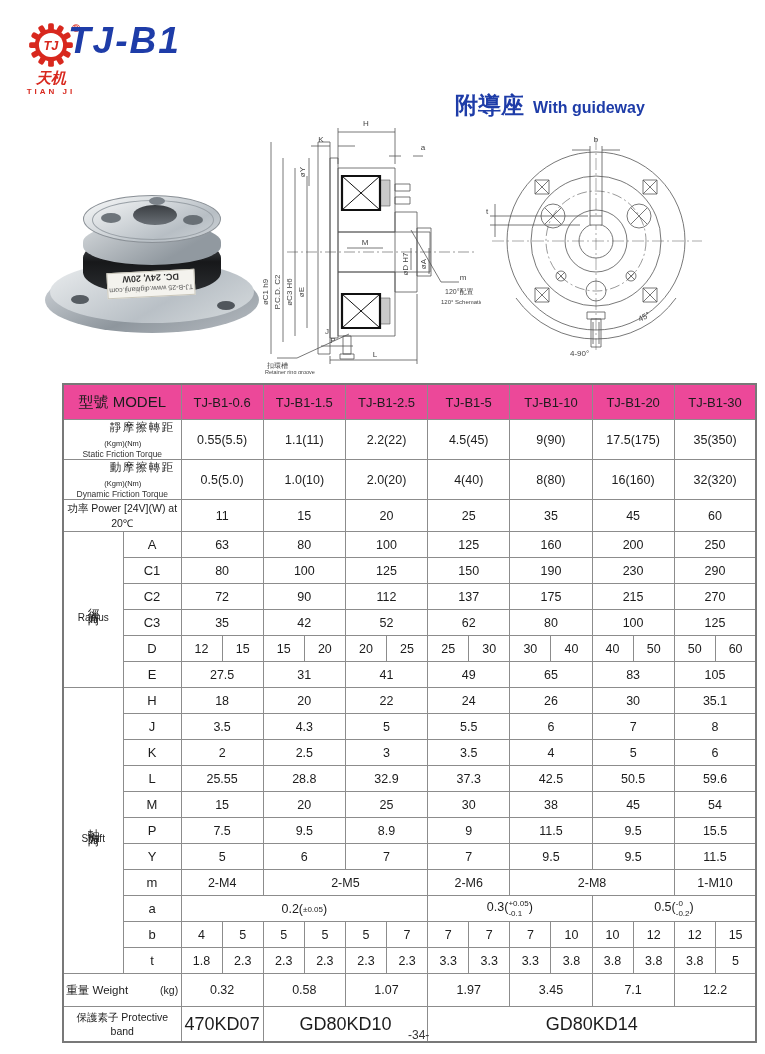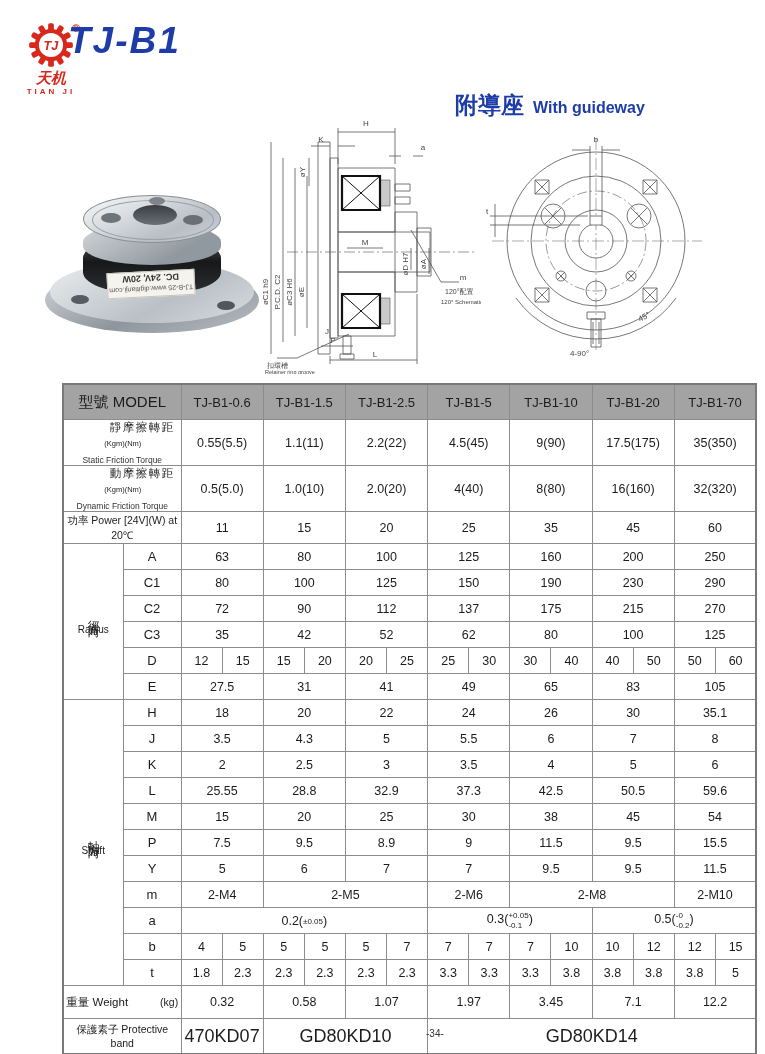--- a/index.html
+++ b/index.html
@@ -50,48 +50,48 @@
   
   .drw{position:absolute;}
   .drw line,.drw rect,.drw circle,.drw path,.drw polyline{vector-effect:non-scaling-stroke;}
   .drw text{fill:#444;font-family:"Liberation Sans",sans-serif;}
 
   
   table.spec{position:absolute;left:62px;top:383px;width:694px;border-collapse:collapse;table-layout:fixed;
      font-size:12.5px;color:#1c1c1c;}
   table.spec td{border:1px solid #8c8c8c;text-align:center;vertical-align:middle;padding:0;background:#fff;overflow:hidden;}
   table.spec{border:2px solid #787878;}
-  tr.r-head td{background:#a3a3a3;height:34px;font-size:13px;}
+  tr.r-head td{background:#ec4899;height:34px;font-size:13px;}
   tr.r-head td.mh{font-size:15px;}
   tr.r-spec td{height:37px;}
   tr.r-power td{height:31px;}
   tr.r-dim td{height:25px;}
   tr.r-weight td{height:32px;}
   tr.r-prot td{height:34px;}
   td.rowlabel{text-align:left;padding:1px 2px 1px 4px;}
   .rl-zh{font-size:11.5px;letter-spacing:1.5px;padding-left:40px;}
   .rl-unit{font-size:7.5px;letter-spacing:0;margin-left:1px;}
-  .rl-en{font-size:8.5px;color:#333;letter-spacing:0;margin-top:6px;}
+  .rl-en{font-size:8.5px;color:#333;letter-spacing:0;}
   td.plabel{font-size:10.5px;text-align:left;padding-left:3px;letter-spacing:0;}
   td.groupcell{background:#fff;}
   .gv{writing-mode:vertical-rl;text-orientation:upright;font-size:12px;letter-spacing:3px;display:inline-block;line-height:1.1;}
   .gn{display:block;font-size:10px;margin-top:2px;}
   td.letter{font-size:13px;}
   .tolstack{display:inline-flex;flex-direction:column;vertical-align:middle;font-size:8px;line-height:1.15;text-align:left;}
   .tolstack span:empty{display:none;}
   td.wlabel{text-align:left;padding-left:4px;font-size:11.5px;}
   .wunit{margin-left:32px;font-size:10.5px;}
   td.protlabel{text-align:left;padding-left:4px;font-size:10.5px;}
   tr.r-prot td.pv{font-size:18px;}
 
   
   .footnote{position:absolute;left:28px;top:1012px;}
   .fn-zh{font-size:11px;font-weight:bold;color:#222;letter-spacing:1px;}
   .fn-en{font-size:9px;color:#333;margin-top:1px;margin-left:10px;}
-  .pagenum{position:absolute;left:382px;top:1028px;font-size:10px;color:#333;padding-left:44px;}
+  .pagenum{position:absolute;left:364px;top:1028px;font-size:12px;color:#333;padding-left:44px;}
 </style>
 </head>
 <body>
 
 <div class="page">
 
   <div class="brand">
     <div class="gearwrap">
       <svg width="46" height="46" viewBox="0 0 40 40">
         <g fill="#d8281e">
@@ -297,21 +297,21 @@
     </colgroup>
     <tbody>
     <tr class="r-head">
       <td colspan="2" class="mh">型號 MODEL</td>
       <td colspan="2">TJ-B1-0.6</td>
       <td colspan="2">TJ-B1-1.5</td>
       <td colspan="2">TJ-B1-2.5</td>
       <td colspan="2">TJ-B1-5</td>
       <td colspan="2">TJ-B1-10</td>
       <td colspan="2">TJ-B1-20</td>
-      <td colspan="2">TJ-B1-70</td>
+      <td colspan="2">TJ-B1-30</td>
     </tr>
     <tr class="r-spec">
       <td colspan="2" class="rowlabel">
         <div><span class="rl-zh">靜摩擦轉距</span><span class="rl-unit">(Kgm)(Nm)</span></div>
         <div class="rl-en">Static Friction Torque</div>
       </td>
       <td colspan="2">0.55(5.5)</td>
       <td colspan="2">1.1(11)</td>
       <td colspan="2">2.2(22)</td>
       <td colspan="2">4.5(45)</td>
@@ -486,21 +486,21 @@
       <td colspan="2">9.5</td>
       <td colspan="2">9.5</td>
       <td colspan="2">11.5</td>
     </tr>
     <tr class="r-dim">
       <td class="letter">m</td>
       <td colspan="2">2-M4</td>
       <td colspan="4">2-M5</td>
       <td colspan="2">2-M6</td>
       <td colspan="4">2-M8</td>
-      <td colspan="2">2-M10</td>
+      <td colspan="2">1-M10</td>
     </tr>
     <tr class="r-dim">
       <td class="letter">a</td>
       <td colspan="6"><span>0.2(</span><span class="tolstack">
               <span>±0.05</span>
             </span><span>)</span></td>
       <td colspan="4"><span>0.3(</span><span class="tolstack">
               <span>+0.05</span>
               <span>-0.1</span>
             </span><span>)</span></td>

